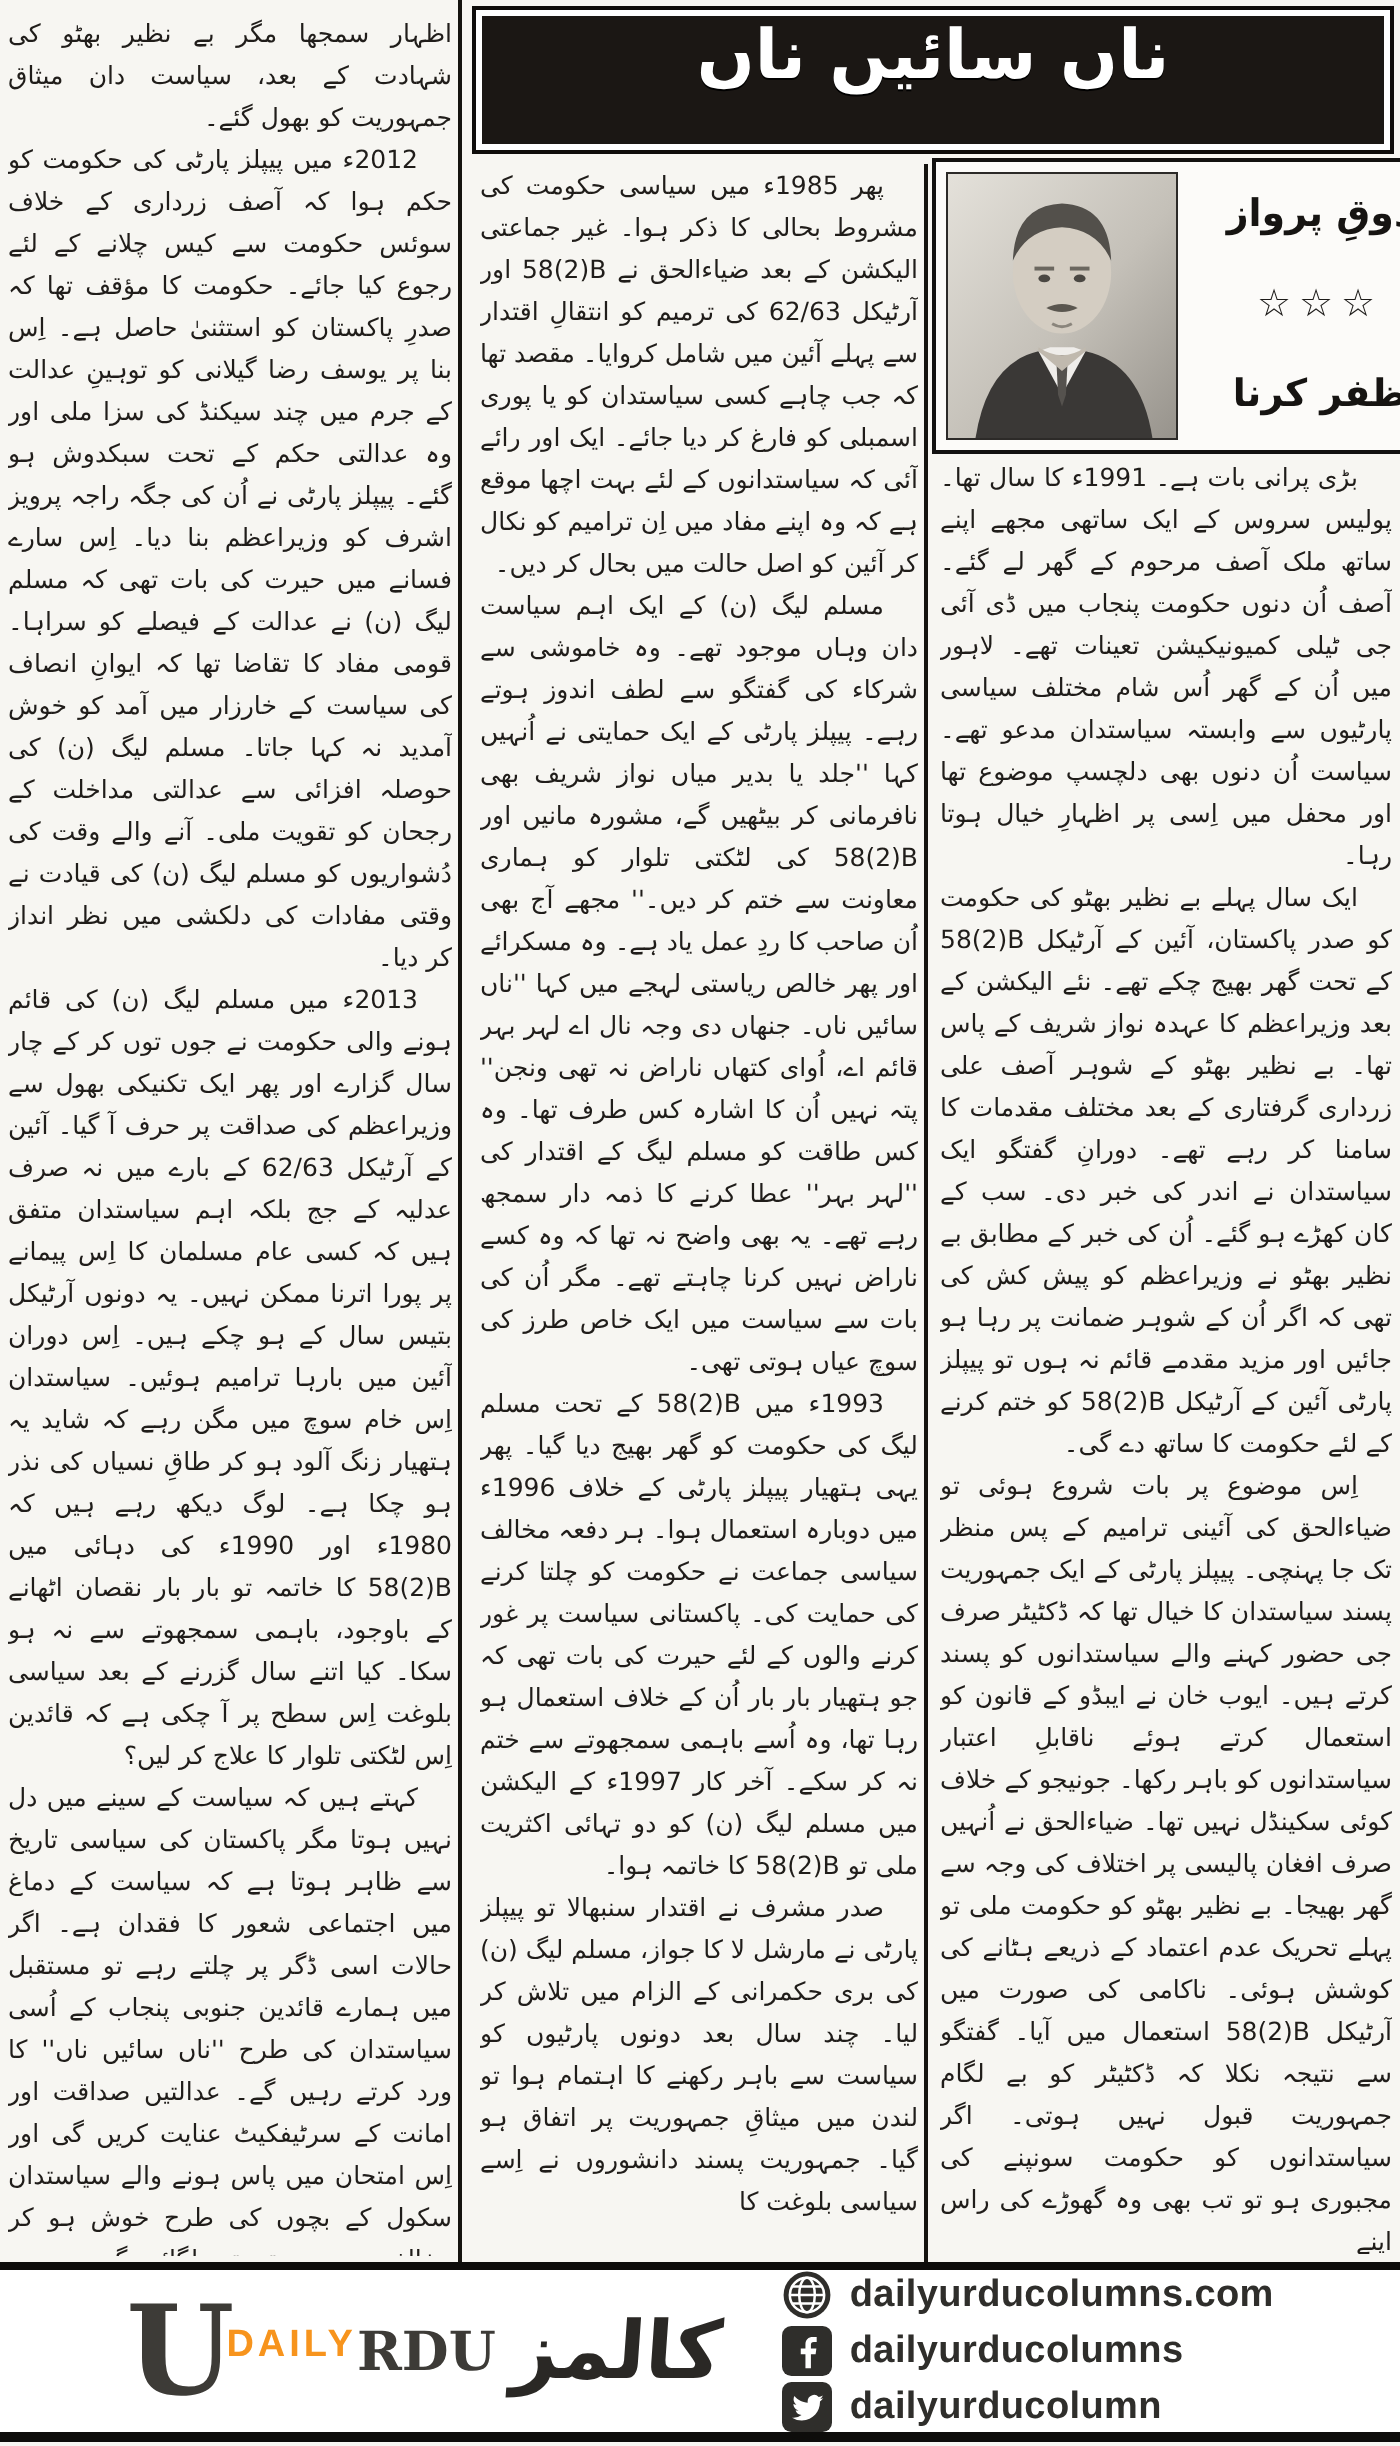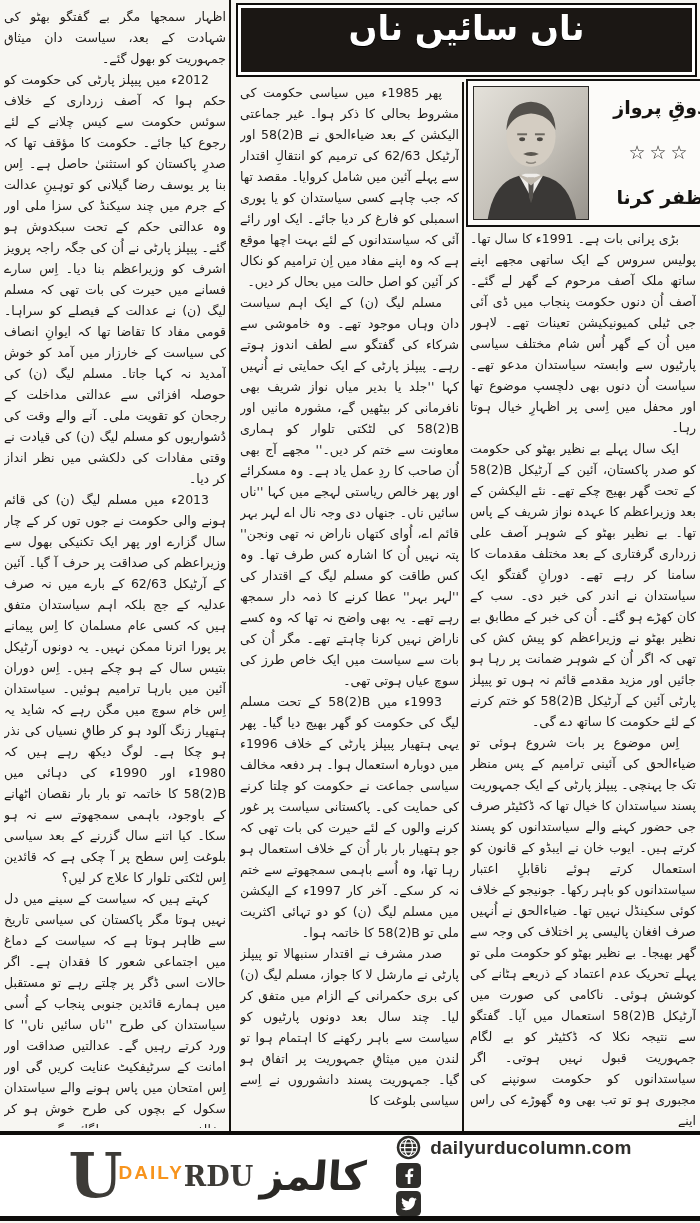--- a/index.html
+++ b/index.html
@@ -130,25 +130,25 @@
 <div class="col" id="col-right">
   <p class="ind">بڑی پرانی بات ہے۔ 1991ء کا سال تھا۔ پولیس سروس کے ایک ساتھی مجھے اپنے ساتھ ملک آصف مرحوم کے گھر لے گئے۔ آصف اُن دنوں حکومت پنجاب میں ڈی آئی جی ٹیلی کمیونیکیشن تعینات تھے۔ لاہور میں اُن کے گھر اُس شام مختلف سیاسی پارٹیوں سے وابستہ سیاستدان مدعو تھے۔ سیاست اُن دنوں بھی دلچسپ موضوع تھا اور محفل میں اِسی پر اظہارِ خیال ہوتا رہا۔</p>
   <p class="ind">ایک سال پہلے بے نظیر بھٹو کی حکومت کو صدر پاکستان، آئین کے آرٹیکل ⁦58(2)B⁩ کے تحت گھر بھیج چکے تھے۔ نئے الیکشن کے بعد وزیراعظم کا عہدہ نواز شریف کے پاس تھا۔ بے نظیر بھٹو کے شوہر آصف علی زرداری گرفتاری کے بعد مختلف مقدمات کا سامنا کر رہے تھے۔ دورانِ گفتگو ایک سیاستدان نے اندر کی خبر دی۔ سب کے کان کھڑے ہو گئے۔ اُن کی خبر کے مطابق بے نظیر بھٹو نے وزیراعظم کو پیش کش کی تھی کہ اگر اُن کے شوہر ضمانت پر رہا ہو جائیں اور مزید مقدمے قائم نہ ہوں تو پیپلز پارٹی آئین کے آرٹیکل ⁦58(2)B⁩ کو ختم کرنے کے لئے حکومت کا ساتھ دے گی۔</p>
   <p class="ind">اِس موضوع پر بات شروع ہوئی تو ضیاءالحق کی آئینی ترامیم کے پس منظر تک جا پہنچی۔ پیپلز پارٹی کے ایک جمہوریت پسند سیاستدان کا خیال تھا کہ ڈکٹیٹر صرف جی حضور کہنے والے سیاستدانوں کو پسند کرتے ہیں۔ ایوب خان نے ایبڈو کے قانون کو استعمال کرتے ہوئے ناقابلِ اعتبار سیاستدانوں کو باہر رکھا۔ جونیجو کے خلاف کوئی سکینڈل نہیں تھا۔ ضیاءالحق نے اُنہیں صرف افغان پالیسی پر اختلاف کی وجہ سے گھر بھیجا۔ بے نظیر بھٹو کو حکومت ملی تو پہلے تحریک عدم اعتماد کے ذریعے ہٹانے کی کوشش ہوئی۔ ناکامی کی صورت میں آرٹیکل ⁦58(2)B⁩ استعمال میں آیا۔ گفتگو سے نتیجہ نکلا کہ ڈکٹیٹر کو بے لگام جمہوریت قبول نہیں ہوتی۔ اگر سیاستدانوں کو حکومت سونپنے کی مجبوری ہو تو تب بھی وہ گھوڑے کی راس اپنے</p>
 </div>
 
 <div class="col" id="col-middle">
   <p class="ind">پھر 1985ء میں سیاسی حکومت کی مشروط بحالی کا ذکر ہوا۔ غیر جماعتی الیکشن کے بعد ضیاءالحق نے ⁦58(2)B⁩ اور آرٹیکل ⁦62/63⁩ کی ترمیم کو انتقالِ اقتدار سے پہلے آئین میں شامل کروایا۔ مقصد تھا کہ جب چاہے کسی سیاستدان کو یا پوری اسمبلی کو فارغ کر دیا جائے۔ ایک اور رائے آئی کہ سیاستدانوں کے لئے بہت اچھا موقع ہے کہ وہ اپنے مفاد میں اِن ترامیم کو نکال کر آئین کو اصل حالت میں بحال کر دیں۔</p>
   <p class="ind">مسلم لیگ (ن) کے ایک اہم سیاست دان وہاں موجود تھے۔ وہ خاموشی سے شرکاء کی گفتگو سے لطف اندوز ہوتے رہے۔ پیپلز پارٹی کے ایک حمایتی نے اُنہیں کہا ''جلد یا بدیر میاں نواز شریف بھی نافرمانی کر بیٹھیں گے، مشورہ مانیں اور ⁦58(2)B⁩ کی لٹکتی تلوار کو ہماری معاونت سے ختم کر دیں۔'' مجھے آج بھی اُن صاحب کا ردِ عمل یاد ہے۔ وہ مسکرائے اور پھر خالص ریاستی لہجے میں کہا ''ناں سائیں ناں۔ جنھاں دی وجہ نال اے لہر بہر قائم اے، اُوای کتھاں ناراض نہ تھی ونجن'' پتہ نہیں اُن کا اشارہ کس طرف تھا۔ وہ کس طاقت کو مسلم لیگ کے اقتدار کی ''لہر بہر'' عطا کرنے کا ذمہ دار سمجھ رہے تھے۔ یہ بھی واضح نہ تھا کہ وہ کسے ناراض نہیں کرنا چاہتے تھے۔ مگر اُن کی بات سے سیاست میں ایک خاص طرز کی سوچ عیاں ہوتی تھی۔</p>
   <p class="ind">1993ء میں ⁦58(2)B⁩ کے تحت مسلم لیگ کی حکومت کو گھر بھیج دیا گیا۔ پھر یہی ہتھیار پیپلز پارٹی کے خلاف 1996ء میں دوبارہ استعمال ہوا۔ ہر دفعہ مخالف سیاسی جماعت نے حکومت کو چلتا کرنے کی حمایت کی۔ پاکستانی سیاست پر غور کرنے والوں کے لئے حیرت کی بات تھی کہ جو ہتھیار بار بار اُن کے خلاف استعمال ہو رہا تھا، وہ اُسے باہمی سمجھوتے سے ختم نہ کر سکے۔ آخر کار 1997ء کے الیکشن میں مسلم لیگ (ن) کو دو تہائی اکثریت ملی تو ⁦58(2)B⁩ کا خاتمہ ہوا۔</p>
-  <p class="ind">صدر مشرف نے اقتدار سنبھالا تو پیپلز پارٹی نے مارشل لا کا جواز، مسلم لیگ (ن) کی بری حکمرانی کے الزام میں متفق کر لیا۔ چند سال بعد دونوں پارٹیوں کو سیاست سے باہر رکھنے کا اہتمام ہوا تو لندن میں میثاقِ جمہوریت پر اتفاق ہو گیا۔ جمہوریت پسند دانشوروں نے اِسے سیاسی بلوغت کا</p>
+  <p class="ind">صدر مشرف نے اقتدار سنبھالا تو پیپلز پارٹی نے مارشل لا کا جواز، مسلم لیگ (ن) کی بری حکمرانی کے الزام میں تلاش کر لیا۔ چند سال بعد دونوں پارٹیوں کو سیاست سے باہر رکھنے کا اہتمام ہوا تو لندن میں میثاقِ جمہوریت پر اتفاق ہو گیا۔ جمہوریت پسند دانشوروں نے اِسے سیاسی بلوغت کا</p>
 </div>
 
 <div class="col" id="col-left">
-  <p>اظہار سمجھا مگر بے گفتگو بھٹو کی شہادت کے بعد، سیاست دان میثاق جمہوریت کو بھول گئے۔</p>
+  <p>اظہار سمجھا مگر بے نظیر بھٹو کی شہادت کے بعد، سیاست دان میثاق جمہوریت کو بھول گئے۔</p>
   <p class="ind">2012ء میں پیپلز پارٹی کی حکومت کو حکم ہوا کہ آصف زرداری کے خلاف سوئس حکومت سے کیس چلانے کے لئے رجوع کیا جائے۔ حکومت کا مؤقف تھا کہ صدرِ پاکستان کو استثنیٰ حاصل ہے۔ اِس بنا پر یوسف رضا گیلانی کو توہینِ عدالت کے جرم میں چند سیکنڈ کی سزا ملی اور وہ عدالتی حکم کے تحت سبکدوش ہو گئے۔ پیپلز پارٹی نے اُن کی جگہ راجہ پرویز اشرف کو وزیراعظم بنا دیا۔ اِس سارے فسانے میں حیرت کی بات تھی کہ مسلم لیگ (ن) نے عدالت کے فیصلے کو سراہا۔ قومی مفاد کا تقاضا تھا کہ ایوانِ انصاف کی سیاست کے خارزار میں آمد کو خوش آمدید نہ کہا جاتا۔ مسلم لیگ (ن) کی حوصلہ افزائی سے عدالتی مداخلت کے رجحان کو تقویت ملی۔ آنے والے وقت کی دُشواریوں کو مسلم لیگ (ن) کی قیادت نے وقتی مفادات کی دلکشی میں نظر انداز کر دیا۔</p>
   <p class="ind">2013ء میں مسلم لیگ (ن) کی قائم ہونے والی حکومت نے جوں توں کر کے چار سال گزارے اور پھر ایک تکنیکی بھول سے وزیراعظم کی صداقت پر حرف آ گیا۔ آئین کے آرٹیکل ⁦62/63⁩ کے بارے میں نہ صرف عدلیہ کے جج بلکہ اہم سیاستدان متفق ہیں کہ کسی عام مسلمان کا اِس پیمانے پر پورا اترنا ممکن نہیں۔ یہ دونوں آرٹیکل بتیس سال کے ہو چکے ہیں۔ اِس دوران آئین میں بارہا ترامیم ہوئیں۔ سیاستدان اِس خام سوچ میں مگن رہے کہ شاید یہ ہتھیار زنگ آلود ہو کر طاقِ نسیاں کی نذر ہو چکا ہے۔ لوگ دیکھ رہے ہیں کہ 1980ء اور 1990ء کی دہائی میں ⁦58(2)B⁩ کا خاتمہ تو بار بار نقصان اٹھانے کے باوجود، باہمی سمجھوتے سے نہ ہو سکا۔ کیا اتنے سال گزرنے کے بعد سیاسی بلوغت اِس سطح پر آ چکی ہے کہ قائدین اِس لٹکتی تلوار کا علاج کر لیں؟</p>
   <p class="ind">کہتے ہیں کہ سیاست کے سینے میں دل نہیں ہوتا مگر پاکستان کی سیاسی تاریخ سے ظاہر ہوتا ہے کہ سیاست کے دماغ میں اجتماعی شعور کا فقدان ہے۔ اگر حالات اسی ڈگر پر چلتے رہے تو مستقبل میں ہمارے قائدین جنوبی پنجاب کے اُسی سیاستدان کی طرح ''ناں سائیں ناں'' کا ورد کرتے رہیں گے۔ عدالتیں صداقت اور امانت کے سرٹیفکیٹ عنایت کریں گی اور اِس امتحان میں پاس ہونے والے سیاستدان سکول کے بچوں کی طرح خوش ہو کر مخالفین پر مزید تہمتیں لگائیں گے۔</p>
 </div>
 
 <div class="vrule" id="vrule-1"></div>
 <div class="vrule" id="vrule-2"></div>
 
 <div class="hrule" id="hrule-top"></div>
 <div class="footer-strip">
@@ -161,29 +161,31 @@
     <span class="logo-urdu">کالمز</span>
   </div>
   <div class="social">
     <div class="social-row">
       <svg class="social-icon" viewBox="0 0 32 32">
         <circle cx="16" cy="16" r="15" fill="#2f2e2b"></circle>
         <circle cx="16" cy="16" r="11" fill="none" stroke="#ffffff" stroke-width="1.6"></circle>
         <ellipse cx="16" cy="16" rx="5" ry="11" fill="none" stroke="#ffffff" stroke-width="1.6"></ellipse>
         <path d="M5 16 H27 M7 10.5 H25 M7 21.5 H25" stroke="#ffffff" stroke-width="1.6" fill="none"></path>
       </svg>
-      <span class="social-label">dailyurducolumn.com</span>
+      <span class="social-label">dailyurducolumns.com</span>
     </div>
     <div class="social-row">
       <svg class="social-icon" viewBox="0 0 32 32">
         <rect width="32" height="32" rx="6" fill="#2f2e2b"></rect>
         <path d="M18.5 27 v-9 h3 l.5-3.6 h-3.5 v-2.3 c0-1.1.4-1.8 1.9-1.8 h1.8 V7.1 C21.9 7 20.8 7 19.7 7c-2.8 0-4.7 1.7-4.7 4.8v2.6 h-3 V18 h3 v9 z" fill="#ffffff"></path>
       </svg>
+      <span class="social-label">dailyurducolumns</span>
     </div>
     <div class="social-row">
       <svg class="social-icon" viewBox="0 0 32 32">
         <rect width="32" height="32" rx="6" fill="#2f2e2b"></rect>
         <path d="M26.6 10.2c-.7.3-1.5.6-2.3.7.8-.5 1.5-1.3 1.8-2.3-.8.5-1.7.8-2.6 1a4.1 4.1 0 0 0-7.1 2.8c0 .3 0 .6.1.9-3.4-.2-6.5-1.8-8.5-4.3-.4.6-.6 1.3-.6 2.1 0 1.4.7 2.7 1.8 3.4-.7 0-1.3-.2-1.9-.5v.1c0 2 1.4 3.7 3.3 4-.3.1-.7.2-1.1.2l-.8-.1c.5 1.6 2 2.8 3.8 2.9a8.2 8.2 0 0 1-6.1 1.7 11.6 11.6 0 0 0 6.3 1.8c7.5 0 11.6-6.2 11.6-11.6v-.5c.8-.6 1.5-1.3 2-2.1z" fill="#ffffff"></path>
       </svg>
+      <span class="social-label">dailyurducolumn</span>
     </div>
   </div>
 </div>
 <div class="hrule" id="hrule-bottom"></div>
 
 </body></html>

